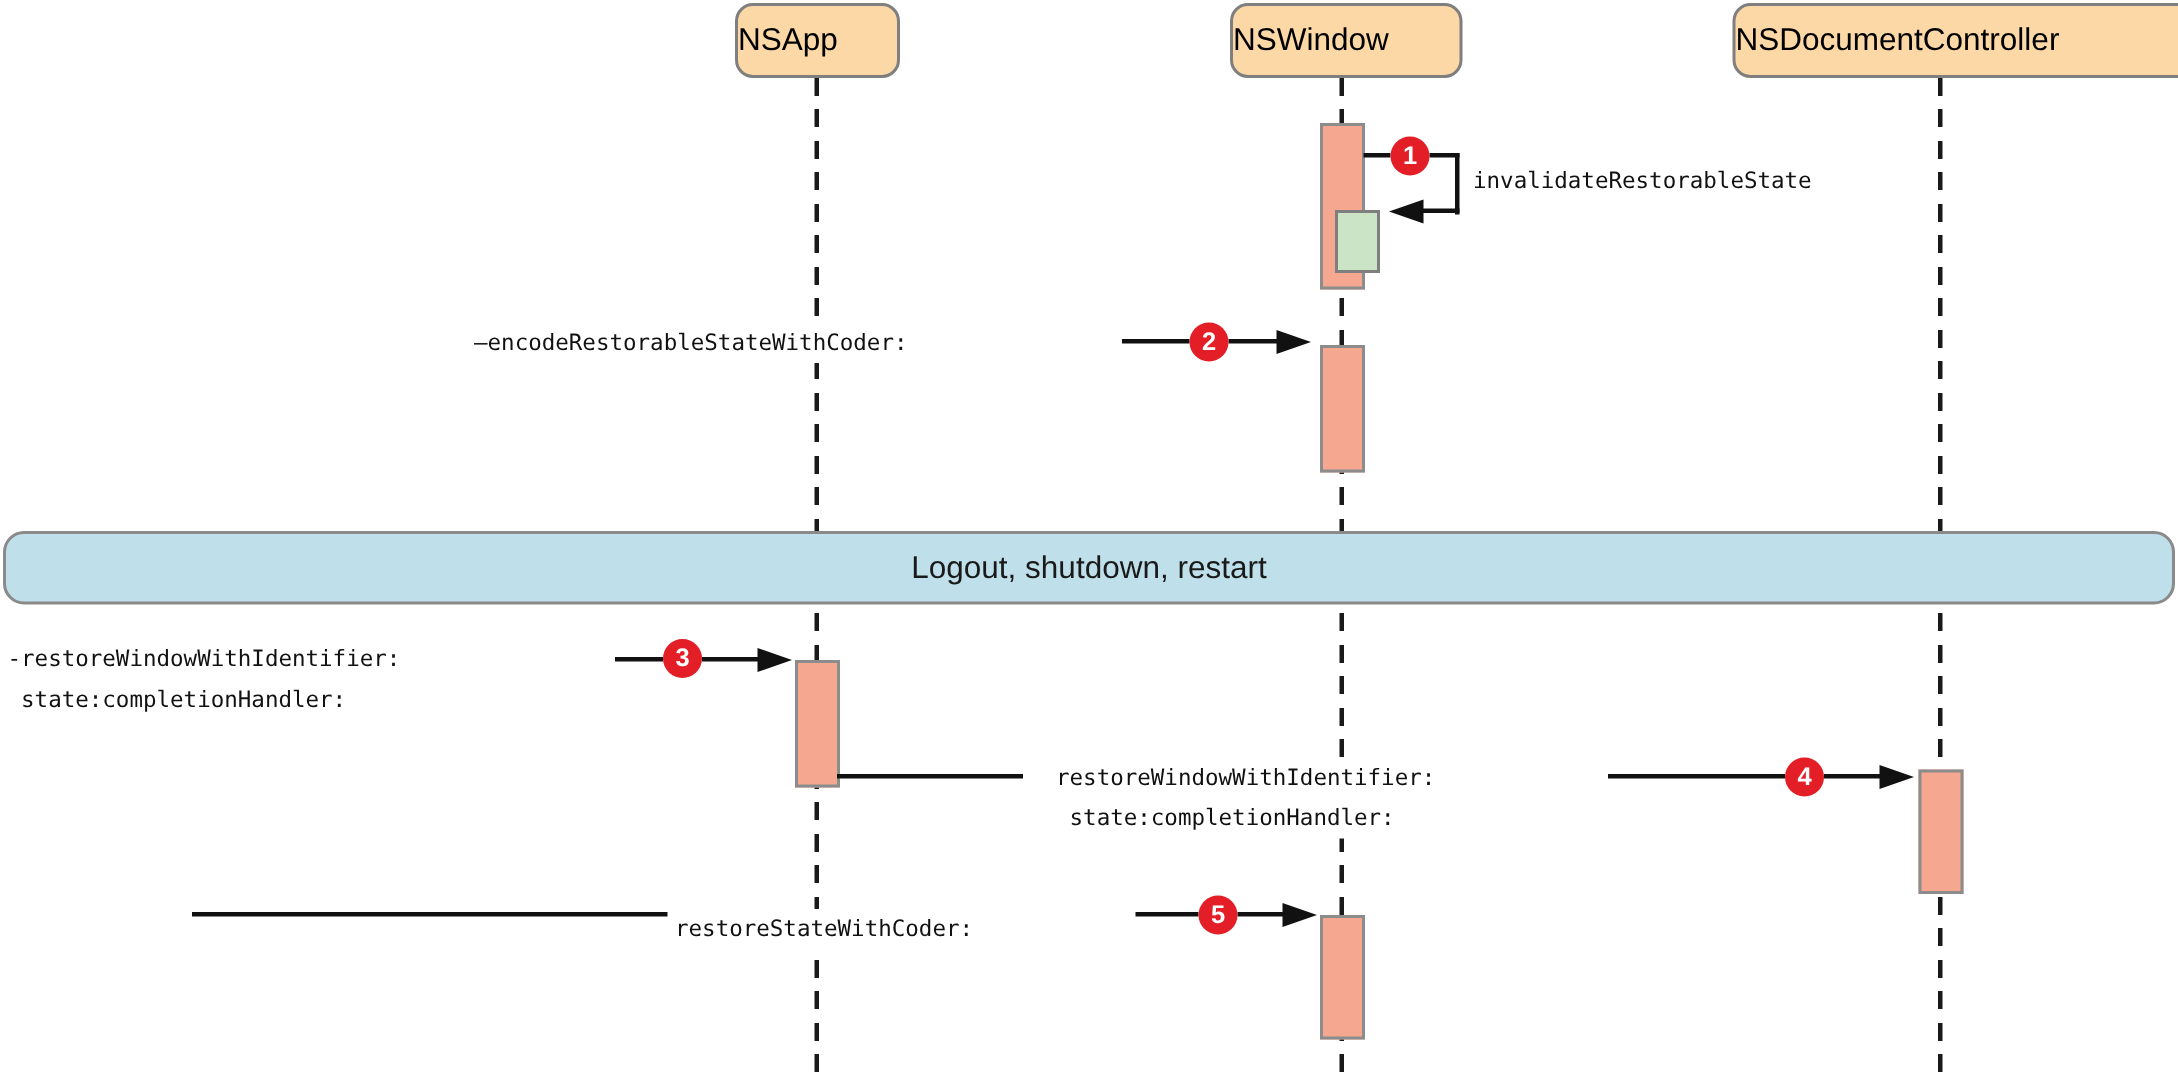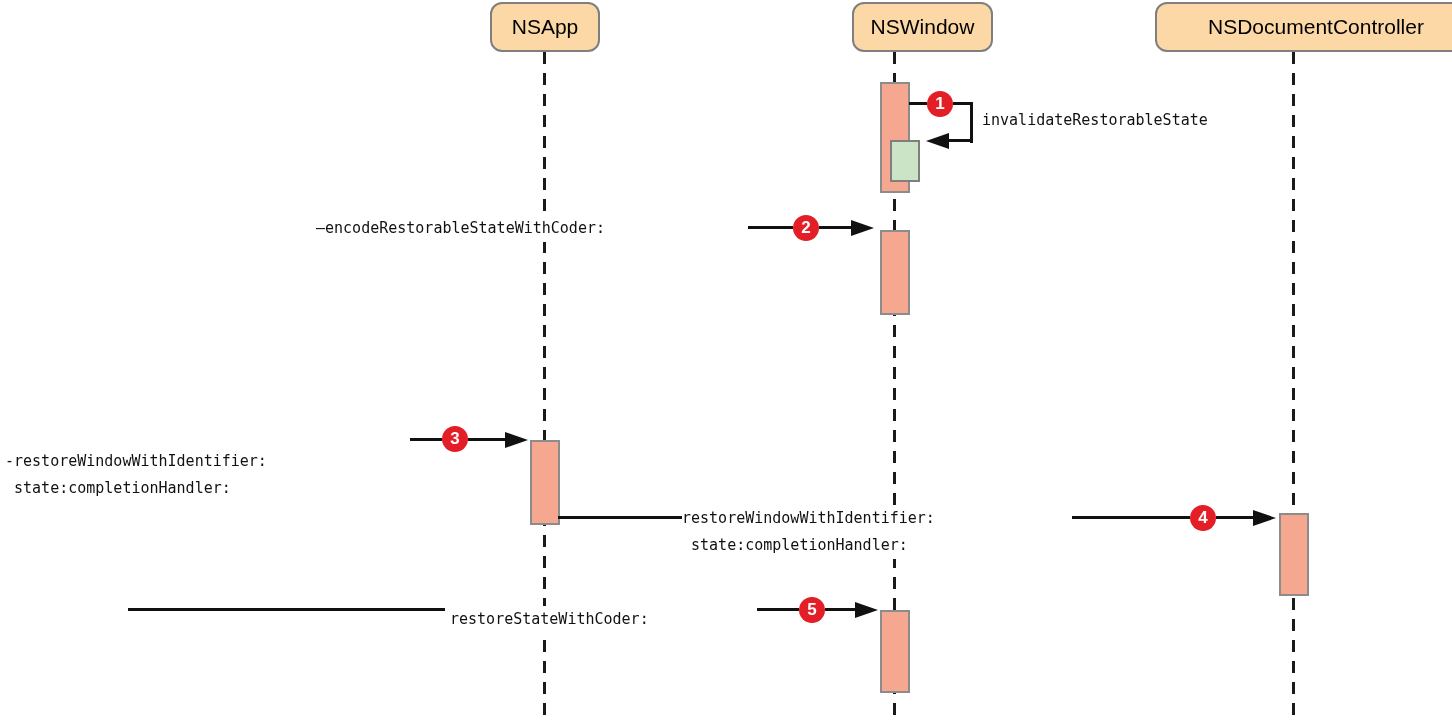--- a/index.html
+++ b/index.html
@@ -2,21 +2,21 @@
 <html><head>
 <meta charset="utf-8">
 <style>
   html,body{margin:0;padding:0;background:#fff;}
   #stage{position:relative;width:1452px;height:720px;background:#fff;overflow:hidden;
          font-family:"Liberation Sans",sans-serif;}
   .lifeline{position:absolute;top:52px;height:668px;width:3px;z-index:1;
     background-image:repeating-linear-gradient(180deg,#1a1a1a 0px,#1a1a1a 12px,transparent 12px,transparent 21px);}
   .actor{position:absolute;top:2px;height:50px;box-sizing:border-box;z-index:5;
     background:#FBD8A6;border:2px solid #7f7f7f;border-radius:12px;
-    display:flex;align-items:center;justify-content:center;
+    display:flex;align-items:center;
     font-size:21px;color:#000;}
   .bar{position:absolute;width:30px;box-sizing:border-box;z-index:3;
     background:#F5A78F;border:2px solid #8c8c8c;}
   .nested{background:#CBE4C6;border:2px solid #7f7f7f;z-index:4;}
   .band{position:absolute;left:2px;top:354px;width:1448px;height:49px;box-sizing:border-box;z-index:2;
     background:#BFE0EA;border:2px solid #8a8a8a;border-radius:14px;
     display:flex;align-items:center;justify-content:center;font-size:21px;color:#1a1a1a;}
   .hline{position:absolute;height:3px;background:#111;z-index:5;}
   .vline{position:absolute;width:3px;background:#111;z-index:5;}
   .badge{position:absolute;width:26px;height:26px;border-radius:50%;z-index:6;
@@ -31,25 +31,28 @@
 </style>
 </head>
 <body>
 
 <div id="stage">
 
   <div class="lifeline" style="left:543px;"></div>
   <div class="lifeline" style="left:893px;"></div>
   <div class="lifeline" style="left:1292px;"></div>
 
+  <div class="band">
+    <span>Logout, shutdown, restart</span>
+  </div>
 
   <div class="actor" style="left:490px;width:110px;">
     <span>NSApp</span>
   </div>
-  <div class="actor" style="left:852px;width:141px;">
+  <div class="actor" style="left:820px;width:155px;">
     <span>NSWindow</span>
   </div>
   <div class="actor" style="left:1155px;width:322px;">
     <span>NSDocumentController</span>
   </div>
 
   <div class="bar" style="left:880px;top:82px;height:111px;"></div>
   <div class="bar nested" style="left:890px;top:140px;height:42px;"></div>
   <div class="bar" style="left:880px;top:230px;height:85px;"></div>
   <div class="bar" style="left:530px;top:440px;height:85px;"></div>
@@ -67,31 +70,31 @@
   <div class="mono" style="left:982px;top:107px;">invalidateRestorableState</div>
 
   <div class="mono" style="left:316px;top:215px;">—encodeRestorableStateWithCoder:</div>
   <div class="hline" style="left:748px;top:226px;width:45px;"></div>
   <div class="badge" style="left:793px;top:215px;">
     <span>2</span>
   </div>
   <div class="hline" style="left:819px;top:226px;width:33px;"></div>
   <div class="arrow-r" style="left:851px;top:220px;"></div>
 
-  <div class="mono" style="left:5px;top:448px;">-restoreWindowWithIdentifier:
+  <div class="mono" style="left:5px;top:426px;">-restoreWindowWithIdentifier:
  state:completionHandler:</div>
   <div class="hline" style="left:410px;top:438px;width:32px;"></div>
   <div class="badge" style="left:442px;top:426px;">
     <span>3</span>
   </div>
   <div class="hline" style="left:468px;top:438px;width:38px;"></div>
   <div class="arrow-r" style="left:505px;top:432px;"></div>
 
   <div class="hline" style="left:558px;top:516px;width:124px;"></div>
-  <div class="mono" style="left:682px;top:505px;">restoreWindowWithIdentifier:
+  <div class="mono" style="left:704px;top:505px;">restoreWindowWithIdentifier:
  state:completionHandler:</div>
   <div class="hline" style="left:1072px;top:516px;width:118px;"></div>
   <div class="badge" style="left:1190px;top:505px;">
     <span>4</span>
   </div>
   <div class="hline" style="left:1216px;top:516px;width:38px;"></div>
   <div class="arrow-r" style="left:1253px;top:510px;"></div>
 
   <div class="hline" style="left:128px;top:608px;width:317px;"></div>
   <div class="mono" style="left:450px;top:606px;">restoreStateWithCoder:</div>

